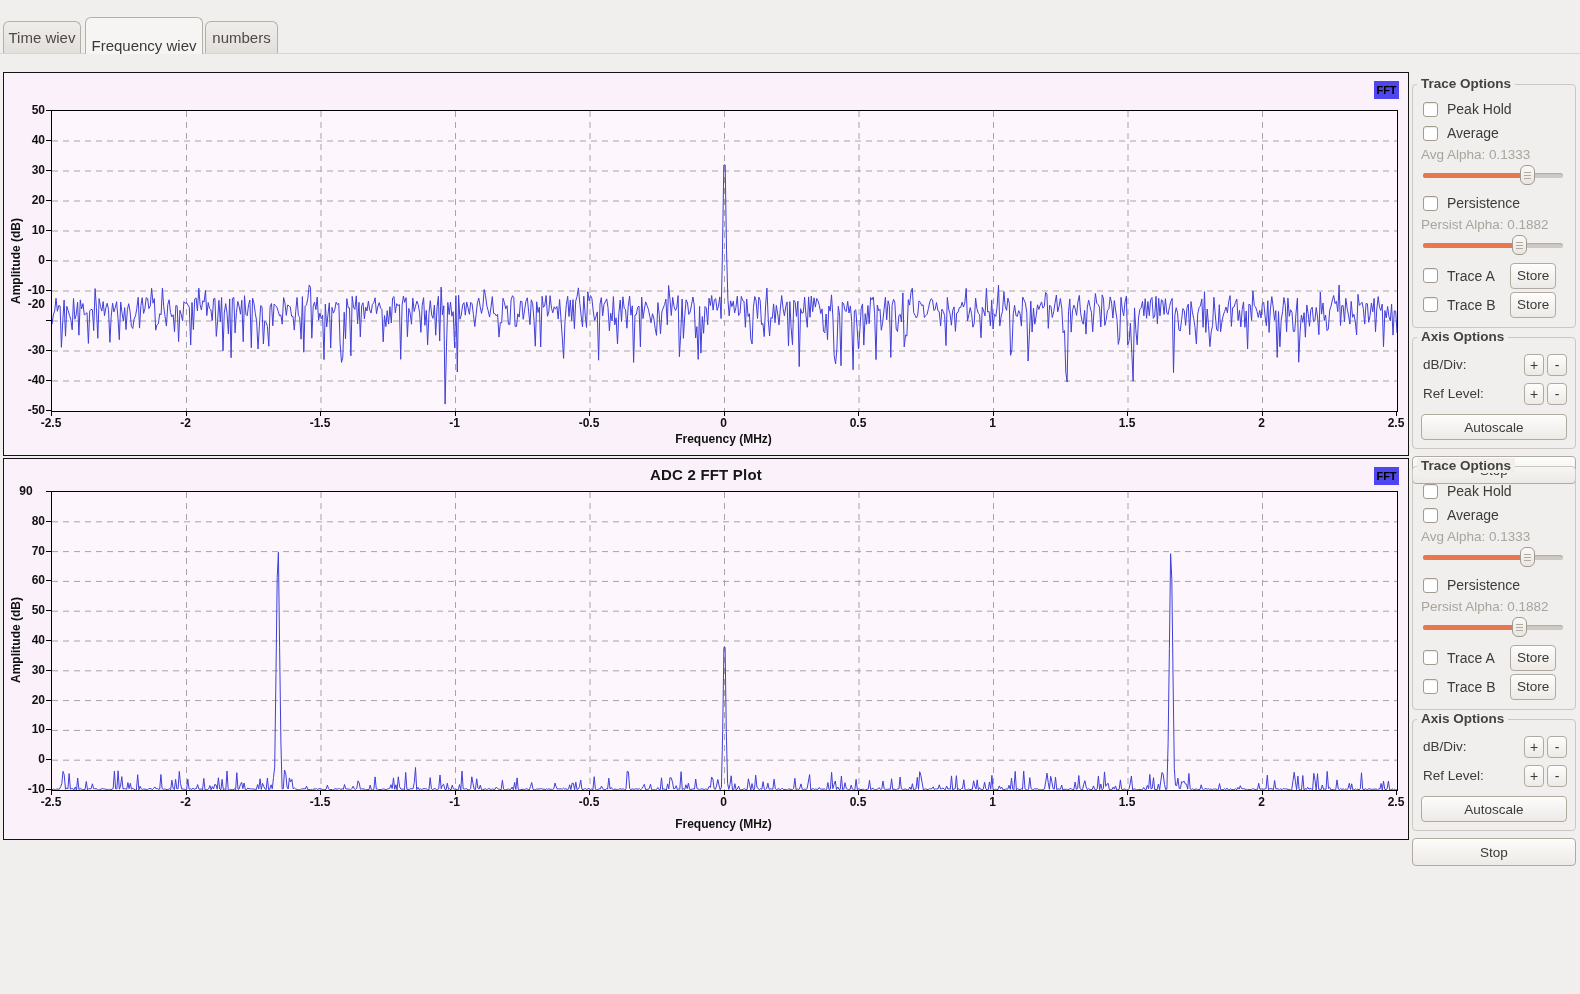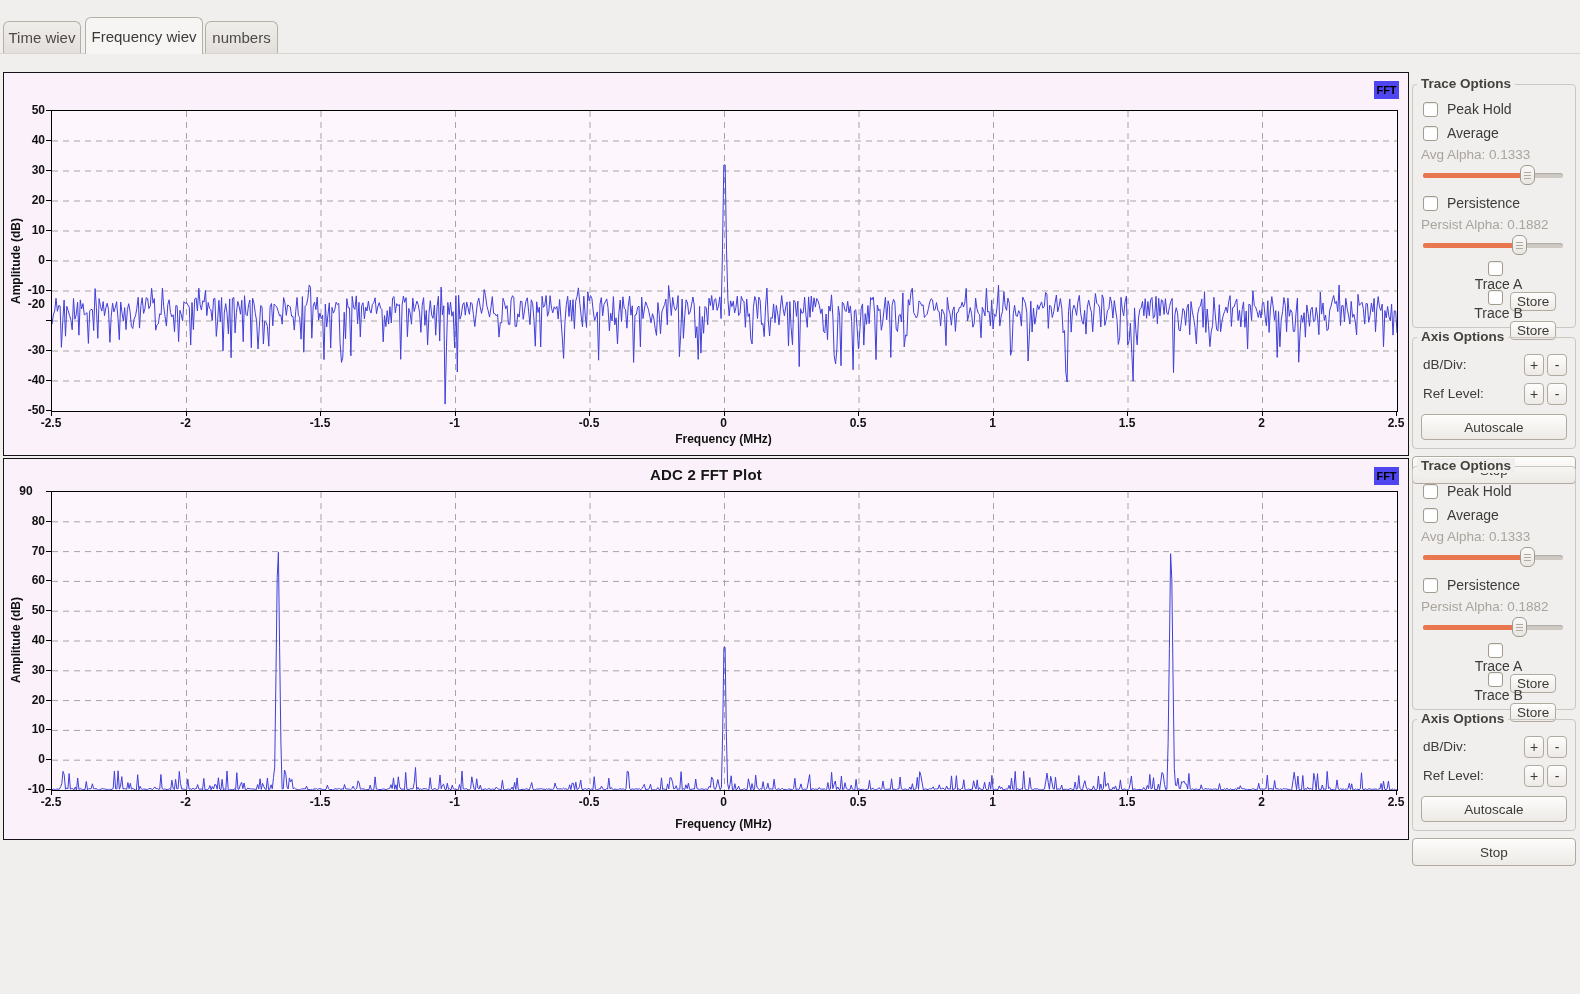--- a/index.html
+++ b/index.html
@@ -65,21 +65,21 @@
   #panel2{top:457px;}
   .groupbox{
     position:relative;border:1px solid #ccc7c0;border-radius:4px;
     padding:12px 8px 8px 8px;margin-top:9px;background:transparent;
   }
   .gb-title{
     position:absolute;top:-9px;left:4px;padding:0 4px;background:#f0efed;
     font-weight:bold;font-size:13.5px;color:#45423e;white-space:nowrap;
   }
   .row{display:flex;align-items:center;height:24px;}
-  .store-row{height:29px;flex-direction:column;}
+  .store-row{height:29px;}
   .checkbox{
     width:15px;height:15px;box-sizing:border-box;flex:0 0 15px;
     background:#fff;border:1px solid #a29b90;border-radius:3px;
     box-shadow:inset 0 1px 1px rgba(0,0,0,.08);margin-left:2px;
   }
   .cb-label{font-size:14px;color:#3d3b38;margin-left:9px;white-space:nowrap;}
   .dim-label{font-size:13.5px;color:#a9a49d;height:20px;line-height:20px;white-space:nowrap;}
   .slider{position:relative;height:20px;margin:0 4px 6px 2px;}
   .slider-track{
     position:absolute;left:0;right:0;top:8px;height:5px;border-radius:3px;
@@ -105,21 +105,21 @@
   .autoscale-btn{display:block;width:100%;height:26px;margin-top:6px;}
   .stop-btn{display:block;width:100%;height:28px;margin-top:7px;}
 </style>
 </head>
 <body>
 
 <div class="tabbar">
   <div class="tab" style="left:3px;width:78px;">
     <span>Time wiev</span>
   </div>
-  <div class="tab selected" style="left:85px;width:118px;">
+  <div class="tab selected" style="left:85px;width:118px;align-items:flex-end;">
     <span>Frequency wiev</span>
   </div>
   <div class="tab" style="left:205px;width:73px;">
     <span>numbers</span>
   </div>
 </div>
 
 <div class="plot-box" id="plot1">
   <div class="fft-badge js-fft-badge" style="background: rgb(79, 70, 239);">FFT</div>
   <div class="ylabel">Amplitude (dB)</div>

